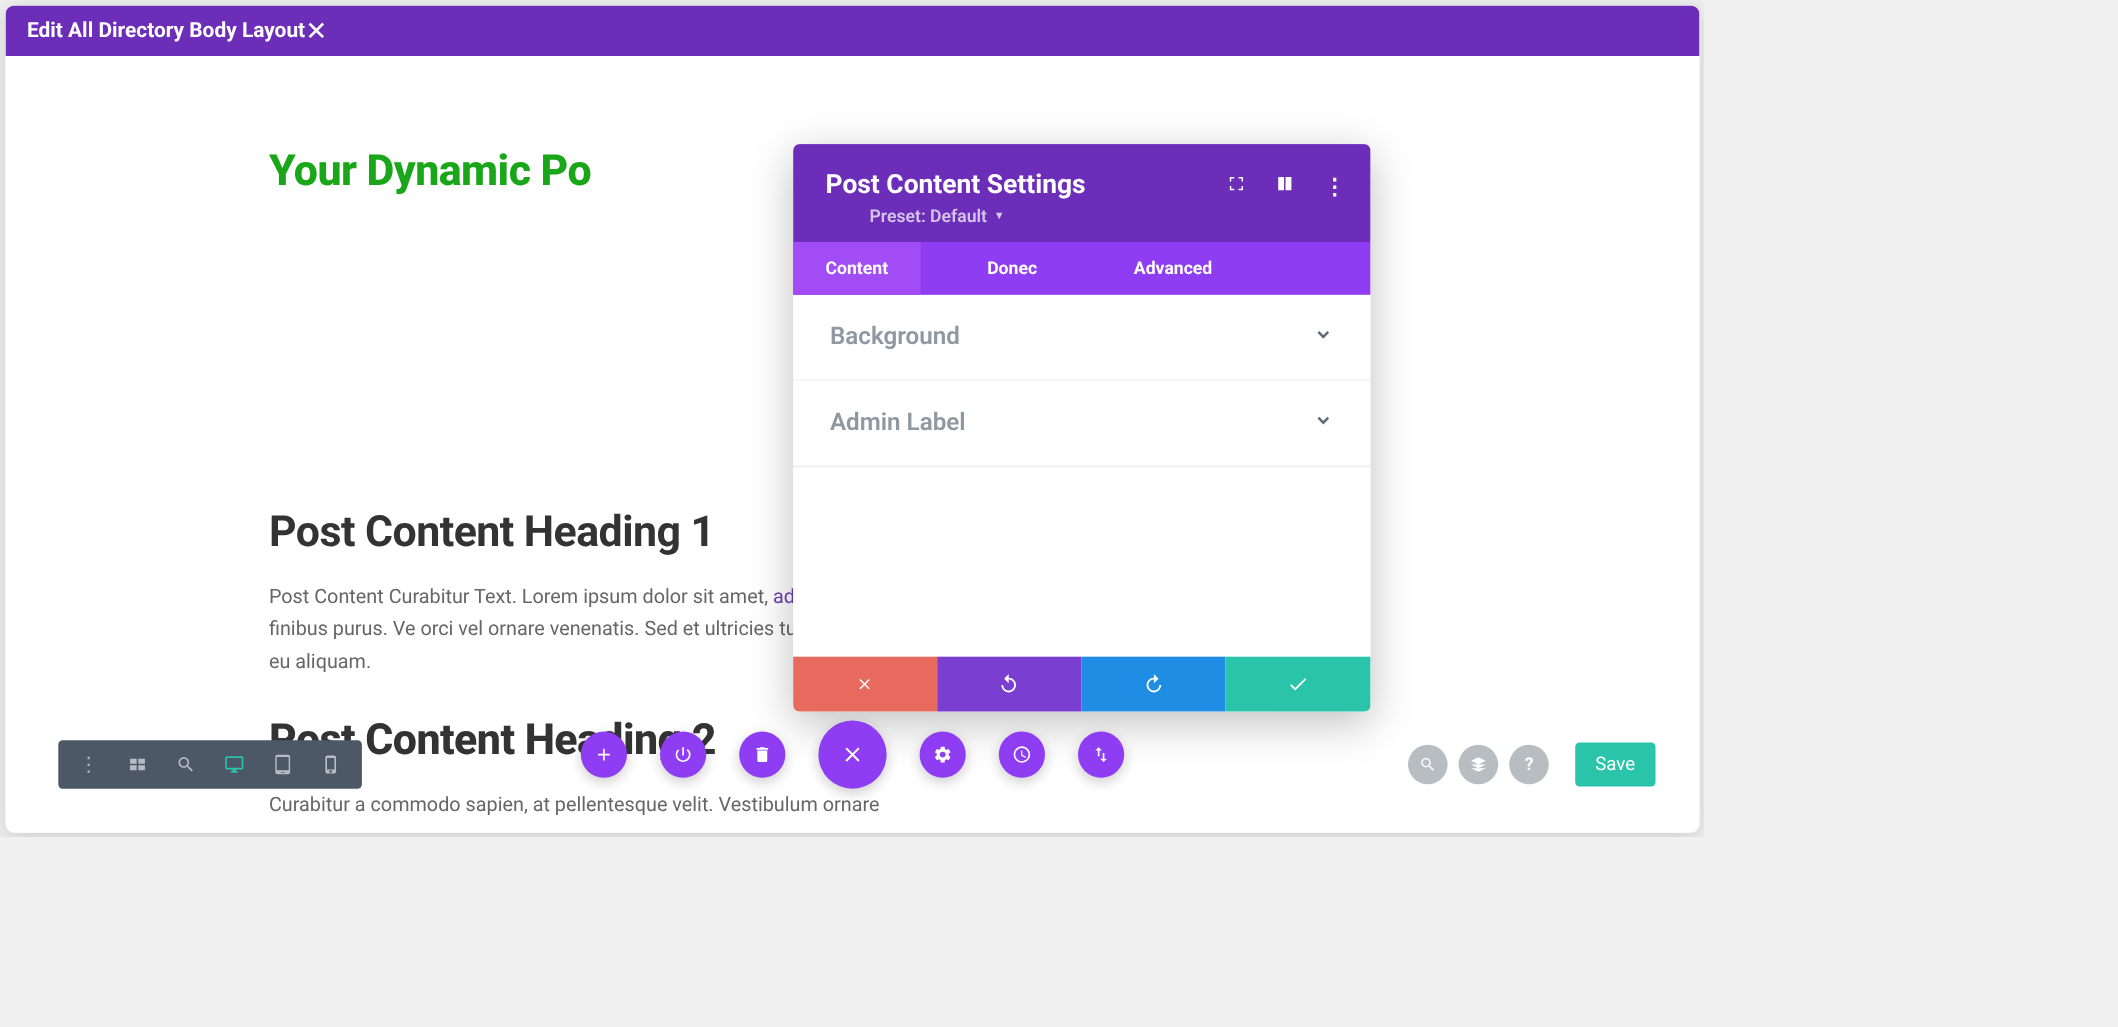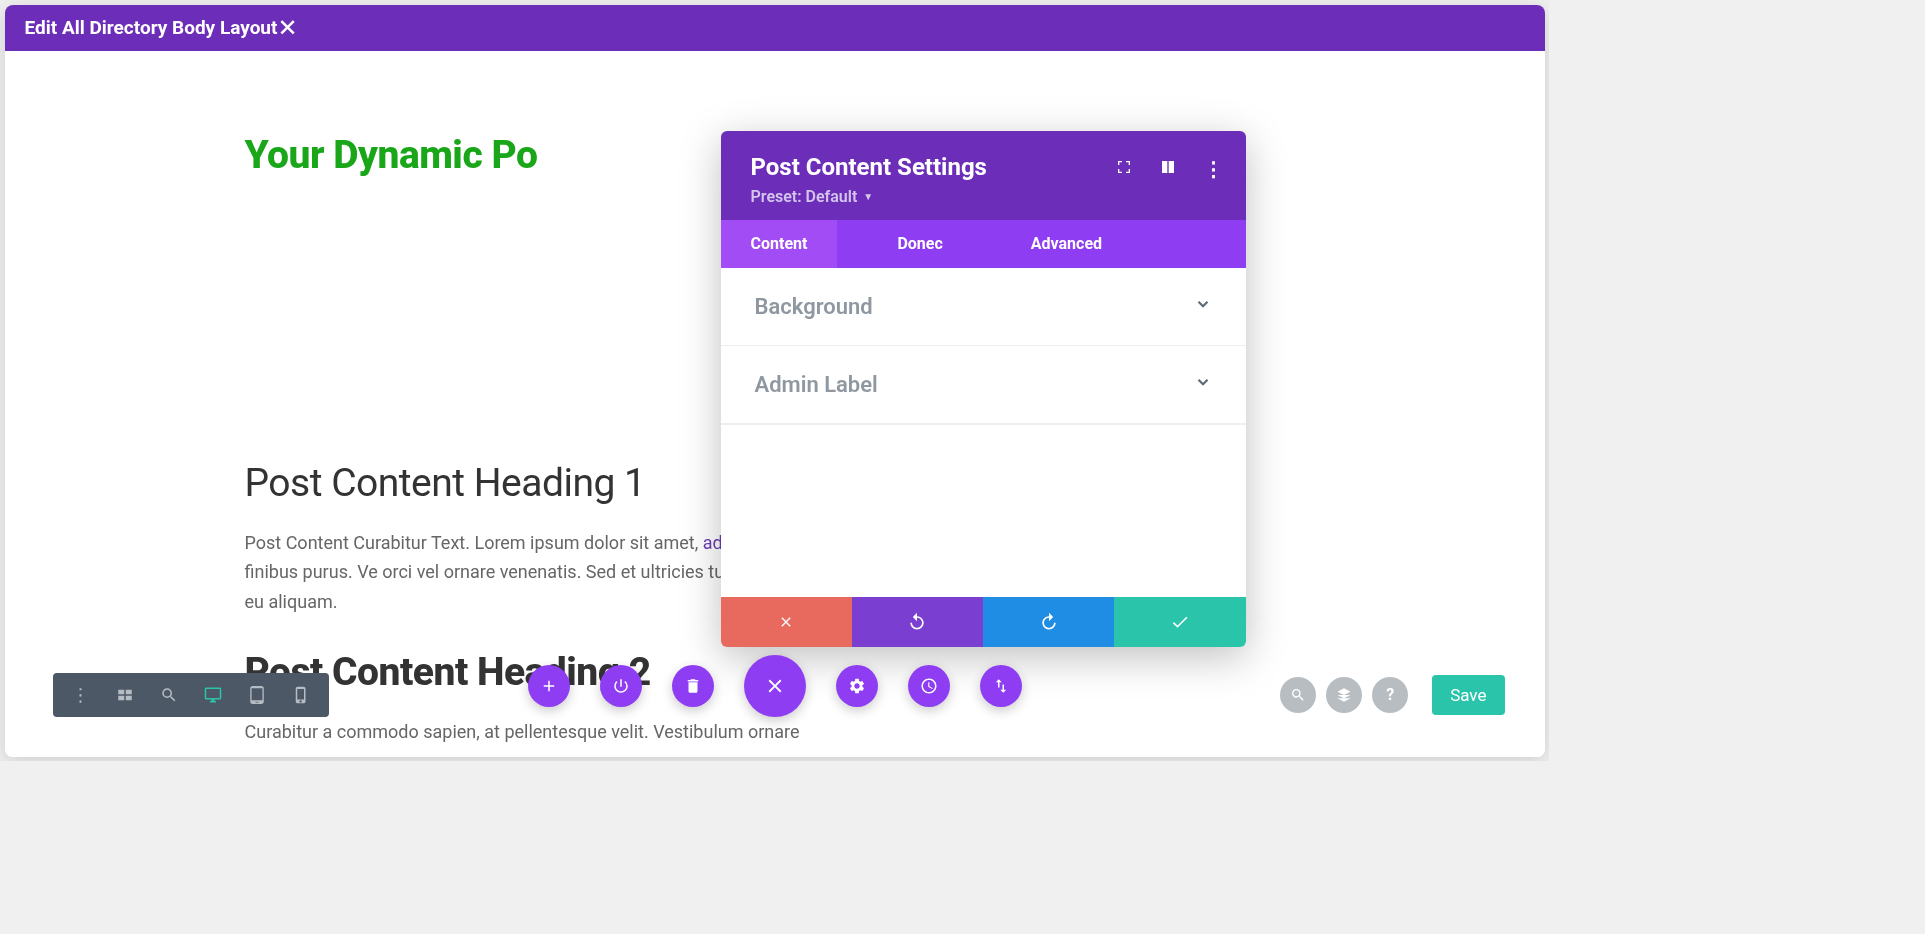--- a/index.html
+++ b/index.html
@@ -4,30 +4,30 @@
 <style>
 * { margin: 0; padding: 0; box-sizing: border-box; font-family: -apple-system, BlinkMacSystemFont, "Segoe UI", Roboto, "Helvetica Neue", Arial, sans-serif; }
 body { background: #f0f0f0; display: flex; align-items: center; justify-content: center; height: 761px; width: 1549px; }
 .app-frame { width: 1540px; height: 752px; background: #fff; border-radius: 8px; position: relative; overflow: hidden; box-shadow: 0 4px 20px rgba(0,0,0,0.15); }
 .top-bar { background: #6c2eb9; height: 46px; display: flex; align-items: center; padding: 0 20px; justify-content: flex-start; }
 .top-bar-title { color: #fff; font-weight: 700; font-size: 19px; }
 .top-bar-close { color: #fff; font-size: 24px; cursor: pointer; font-weight: 300; }
 .canvas { position: relative; width: 100%; height: calc(100% - 46px); background: #fff; }
 .page-content { position: absolute; left: 240px; width: 830px; top: 81px; }
 .dyn-title { color: #19a619; font-weight: 800; font-size: 39px; letter-spacing: -0.5px; }
-.heading1 { color: #333; font-weight: 400; font-size: 39px; margin-top: 282px; letter-spacing: -0.5px; }
+.heading1 { color: #333; font-weight: 700; font-size: 39px; margin-top: 282px; letter-spacing: -0.5px; }
 .paragraph { color: #666; font-size: 18px; line-height: 1.65; margin-top: 22px; }
 .link-text { color: #6c3eb6; }
 .heading2 { color: #333; font-weight: 800; font-size: 39px; margin-top: 32px; letter-spacing: -0.5px; }
 .paragraph2 { color: #666; font-size: 18px; line-height: 1.65; margin-top: 22px; }
 
 .settings-panel { position: absolute; left: 716px; top: 80px; width: 525px; background: #fff; border-radius: 6px; box-shadow: 0 10px 40px rgba(0,0,0,0.25); overflow: hidden; }
 .panel-header { background: #6c2eb9; padding: 22px 30px 14px 30px; }
 .panel-title { color: #fff; font-weight: 700; font-size: 24px; }
-.panel-preset { color: #d5c4ec; font-size: 16px; font-weight: 600; margin-top: 6px; display: inline-flex; align-items: center; gap: 6px; }
+.panel-preset { color: #d5c4ec; font-size: 16px; font-weight: 600; margin-top: 6px; display: inline-flex; align-items: center; gap: 6px; margin-left: 40px; }
 .panel-preset .caret { font-size: 10px; }
 .panel-header-icons { position: absolute; right: 22px; top: 28px; display: flex; gap: 28px; align-items: center; }
 .panel-header-icons span { color: #fff; cursor: pointer; }
 .phi-expand svg, .phi-cols svg { width: 16px; height: 16px; fill: #fff; }
 .phi-more { font-size: 20px; font-weight: bold; line-height: 8px; }
 
 .panel-tabs { background: #8e3df2; display: flex; height: 48px; }
 .panel-tab { flex: none; color: #fff; font-weight: 700; font-size: 16px; padding: 0 30px; display: flex; align-items: center; cursor: pointer; }
 .panel-tab.active { background: #a24cf5; }
 .panel-tab.design { margin-left: 30px; }

